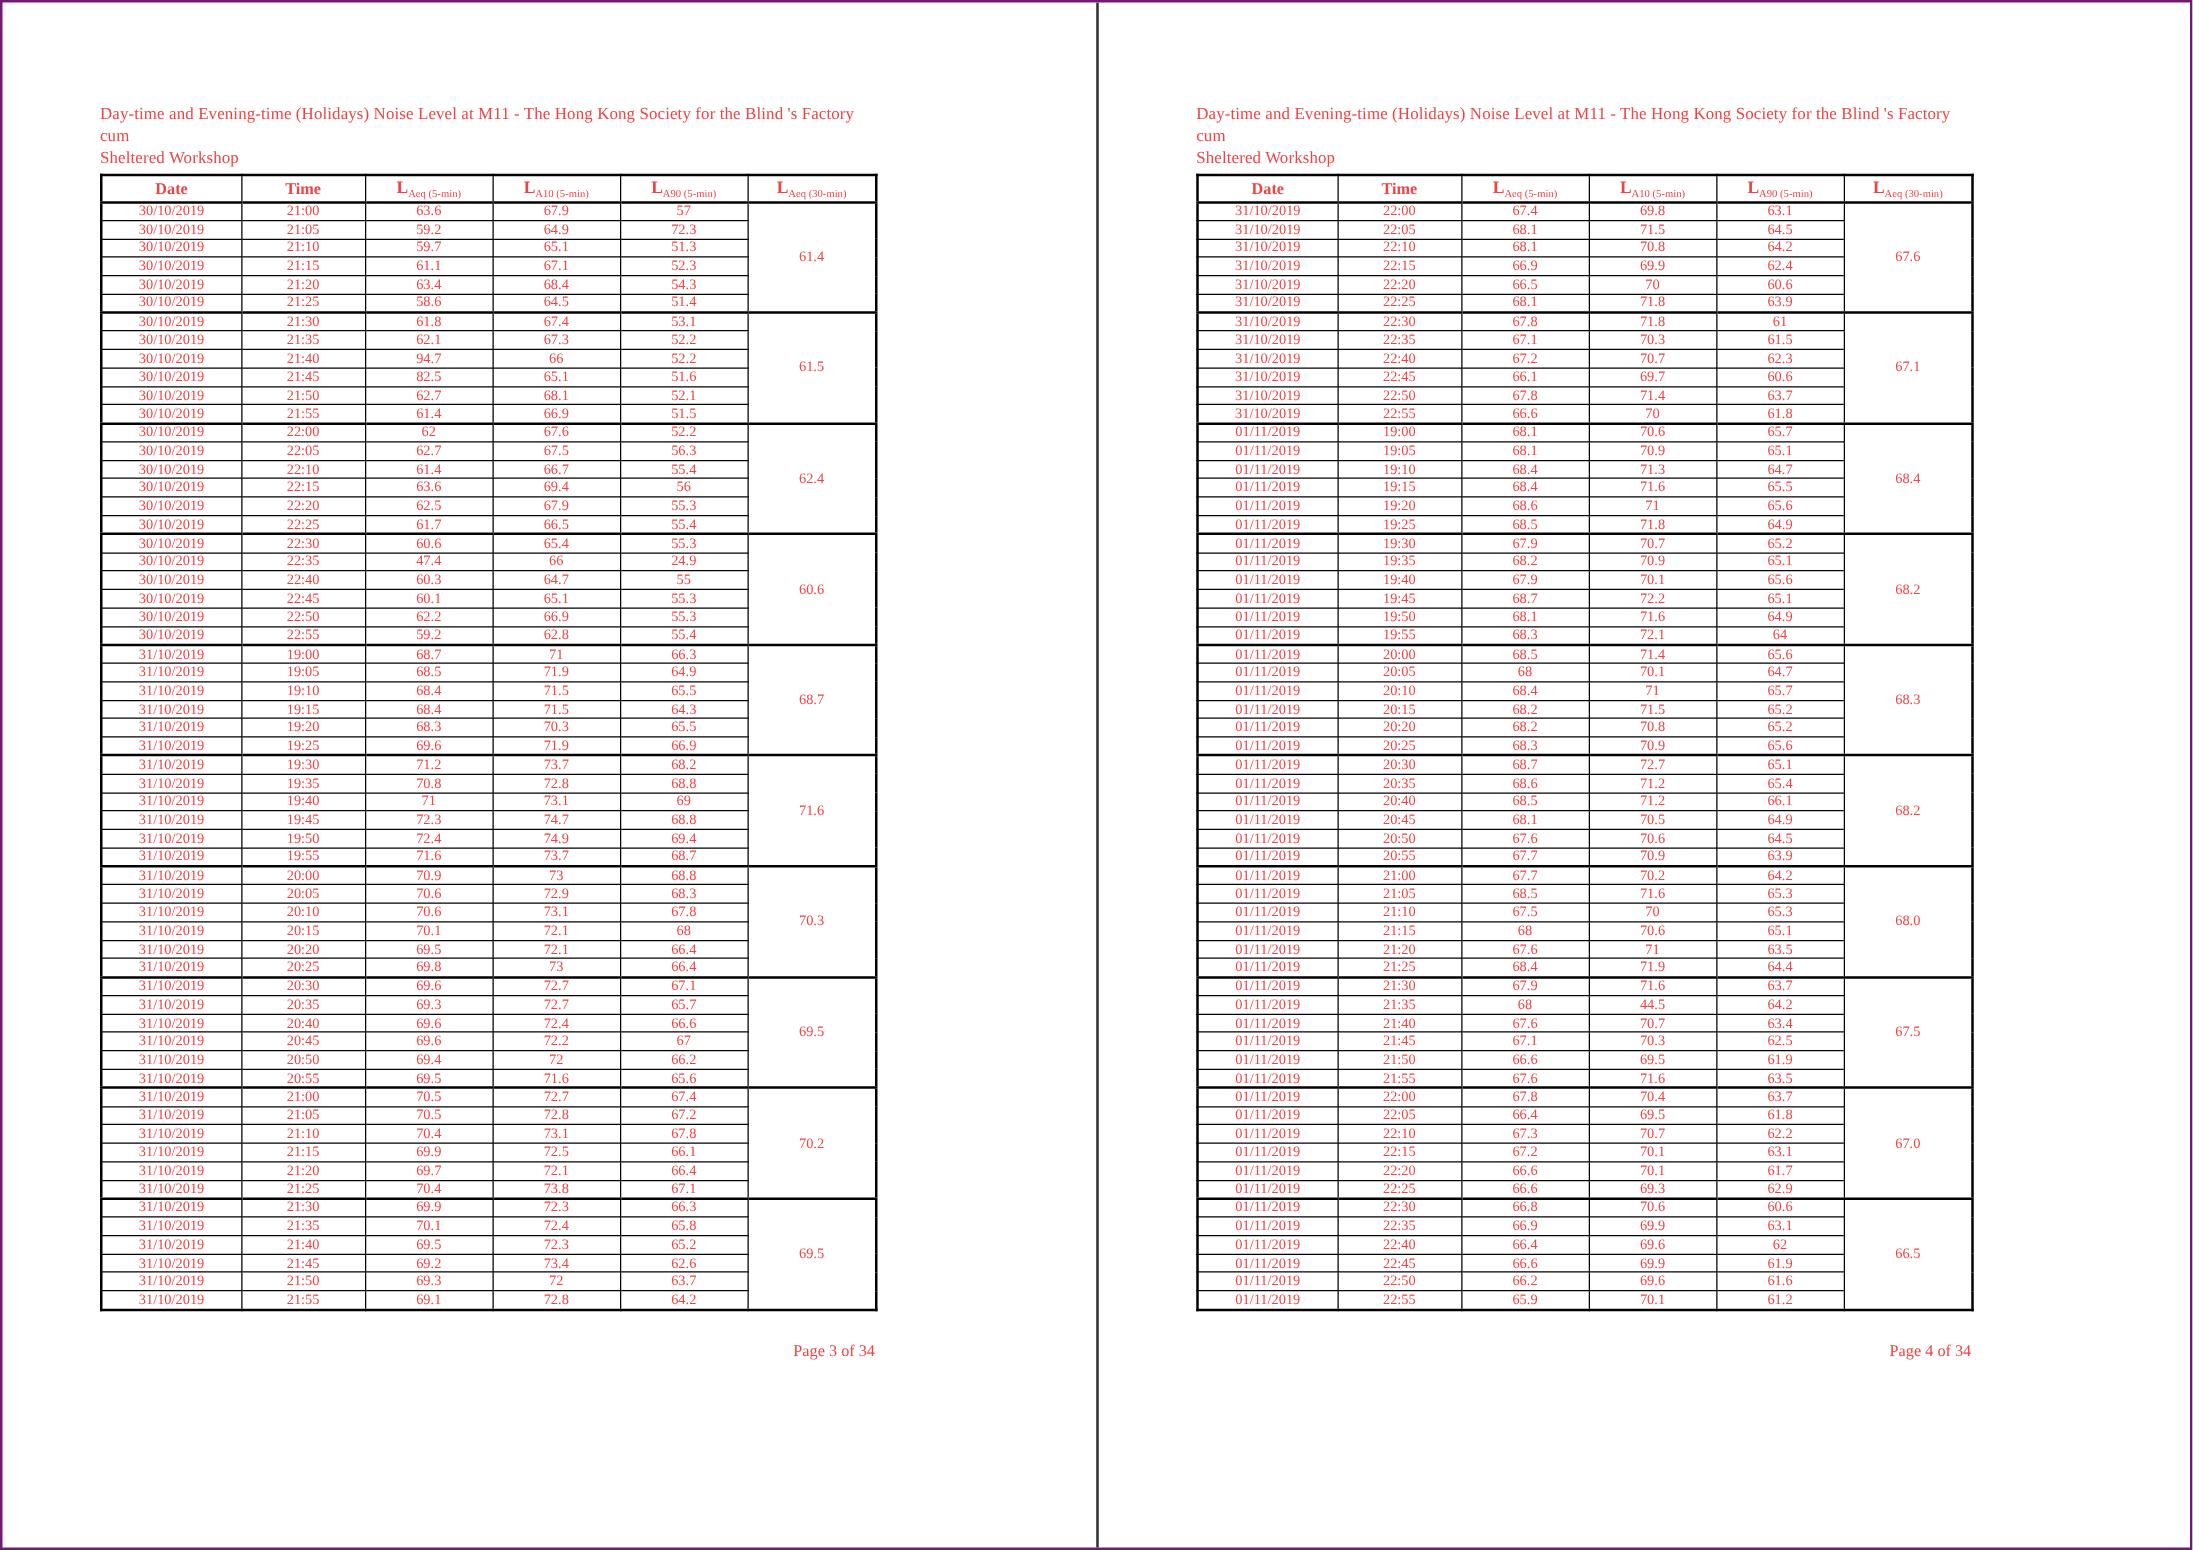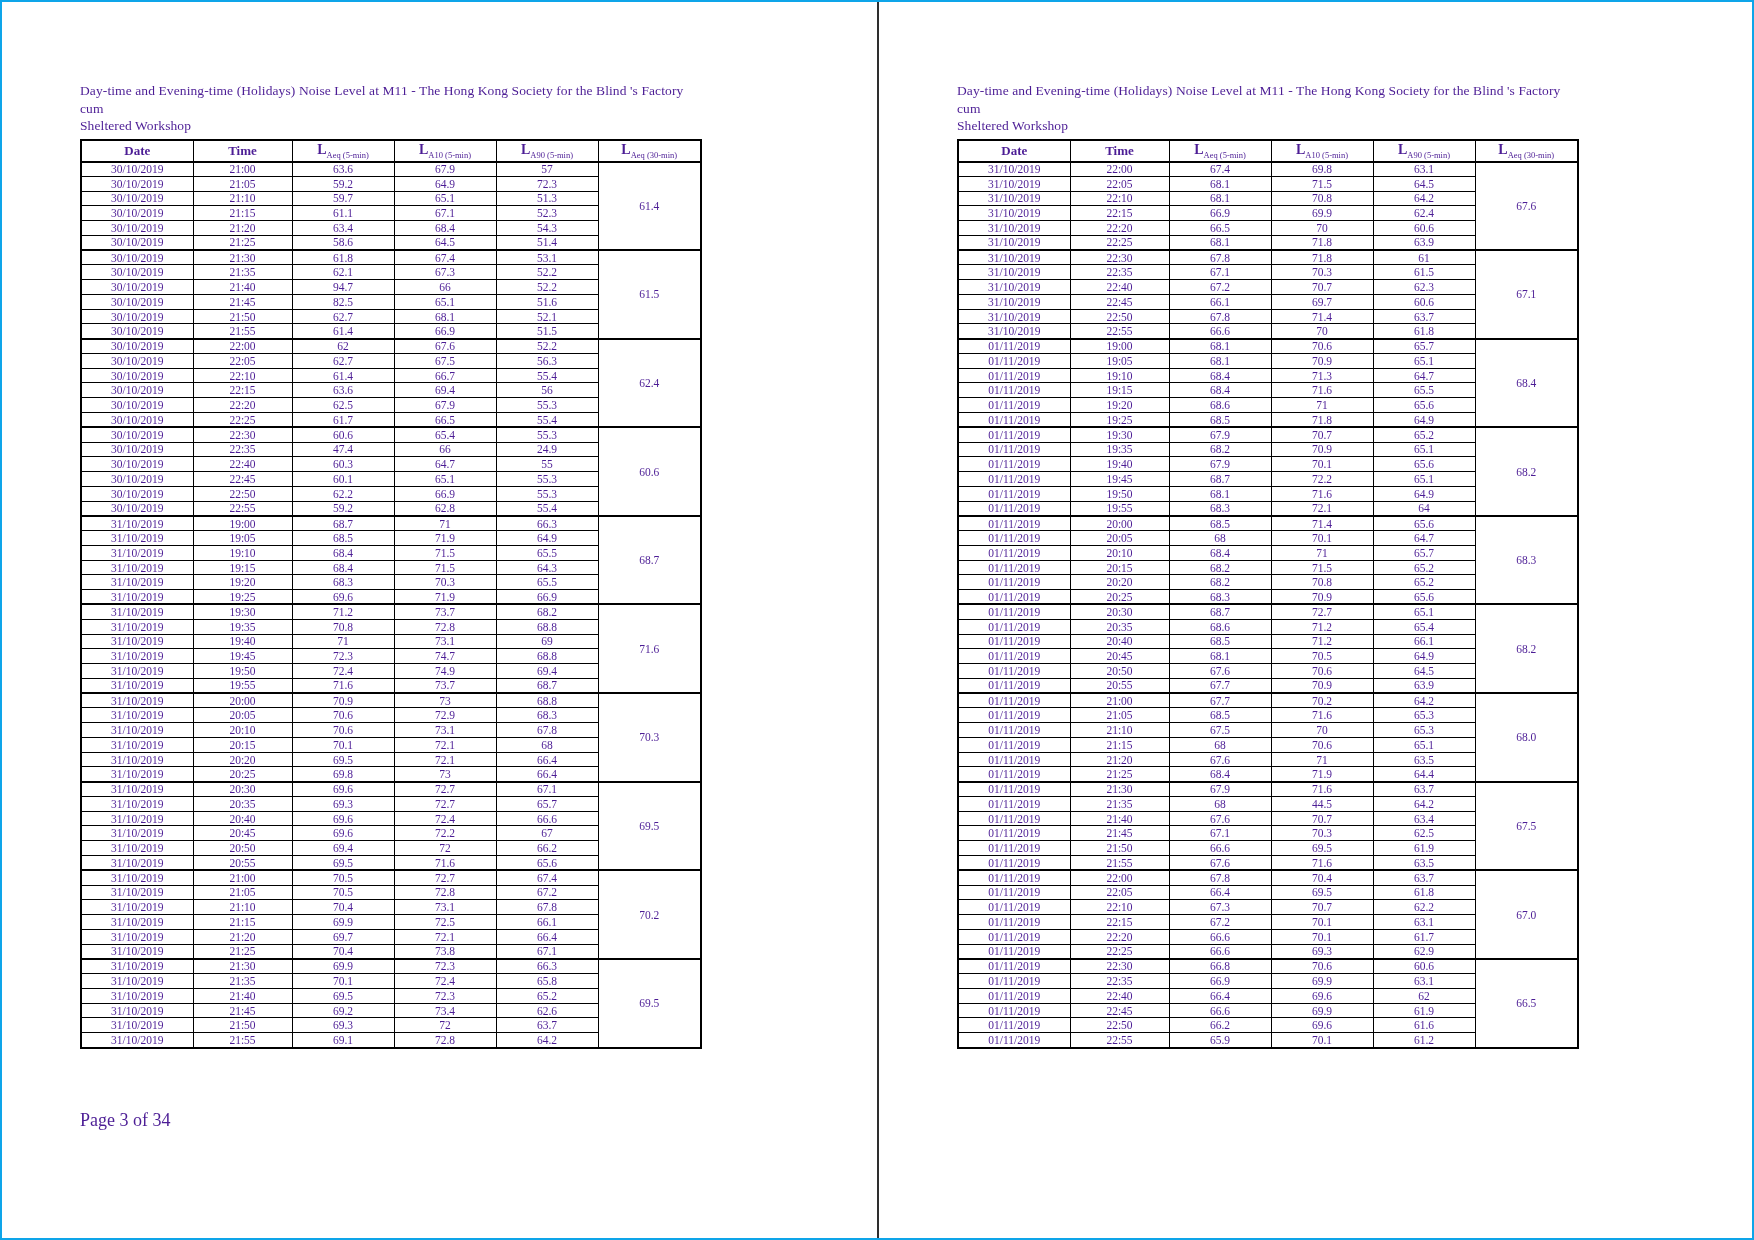--- a/index.html
+++ b/index.html
@@ -1,23 +1,23 @@
 <!DOCTYPE html>
 <html><head>
 <meta charset="utf-8">
 <style>
   html,body{margin:0;padding:0;background:#e8e8e8;}
   #canvas{
     position:relative;
     width:1754px;height:1240px;
     background:#ffffff;
-    border:2px solid #0ea5e9;
+    border:2px solid #701a75;
     box-sizing:border-box;
     font-family:"Liberation Serif","DejaVu Serif",serif;
-    color:#4c1d95;
+    color:#ef4444;
     overflow:hidden;
   }
   .page-divider{
     position:absolute;top:0;left:875px;width:2px;height:1240px;
     background:#2e2e2e;
   }
   .page{position:absolute;top:0;width:877px;height:1240px;}
   .page.left{left:0;}
   .page.right{left:877px;}
   .content{position:absolute;left:78px;top:80px;width:620px;}
@@ -49,22 +49,22 @@
   .lh{font-weight:bold;font-size:14px;}
   .lsub{font-weight:normal;font-size:8.5px;vertical-align:sub;letter-spacing:0;}
   table.noise-table td{font-size:11.5px;}
   table.noise-table tbody tr{height:14.7px;}
   table.noise-table tbody tr.group-start td{border-top:2px solid #000;}
   td.group-cell{
     font-size:12px;
     border-left:2px solid #000;
   }
   .footer{
-    position:absolute;left:78px;top:1108px;width:620px;
-    text-align:left;font-size:18px;
+    position:absolute;left:78px;top:1071px;width:620px;
+    text-align:right;font-size:13px;
   }
 </style>
 </head>
 <body>
 
 <div id="canvas">
 
   <div class="page left">
     <div class="content">
       <p class="doc-title"><span>Day-time and Evening-time (Holidays) Noise Level at M11 - The Hong Kong Society for the Blind 's Factory cum</span><br><span>Sheltered Workshop</span></p>
@@ -975,15 +975,16 @@
             <tr>
               <td>01/11/2019</td>
               <td>22:55</td>
               <td>65.9</td>
               <td>70.1</td>
               <td>61.2</td>
             </tr>
           </tbody>
       </table>
     </div>
+    <div class="footer">Page 4 of 34</div>
   </div>
 
 </div>
 
 </body></html>

